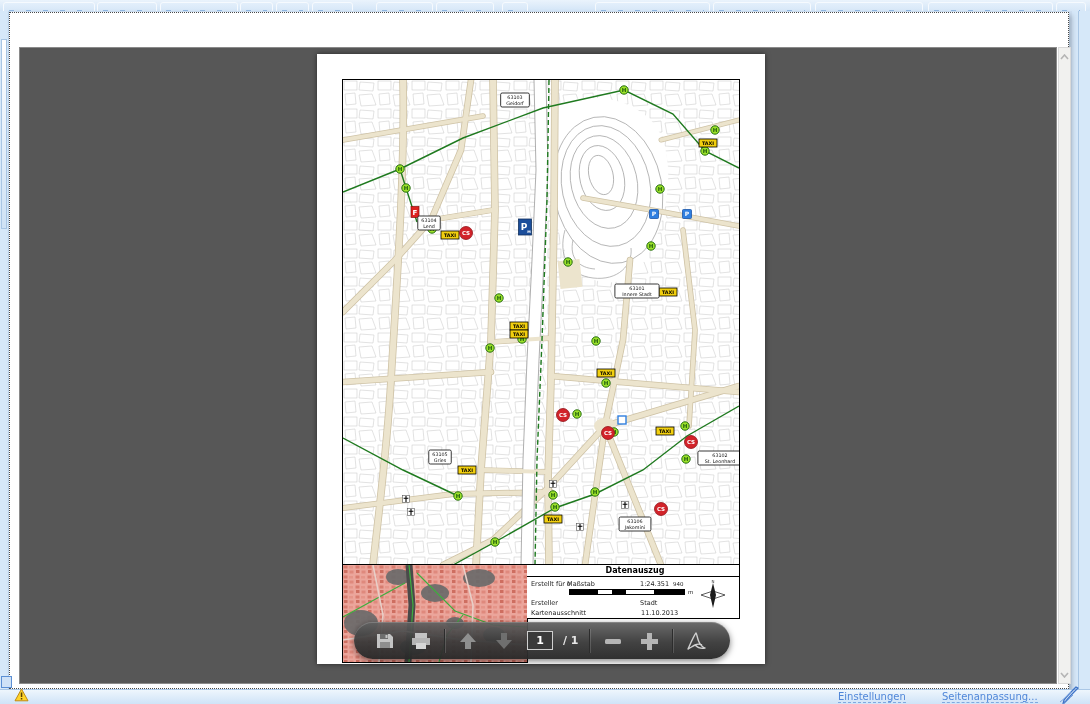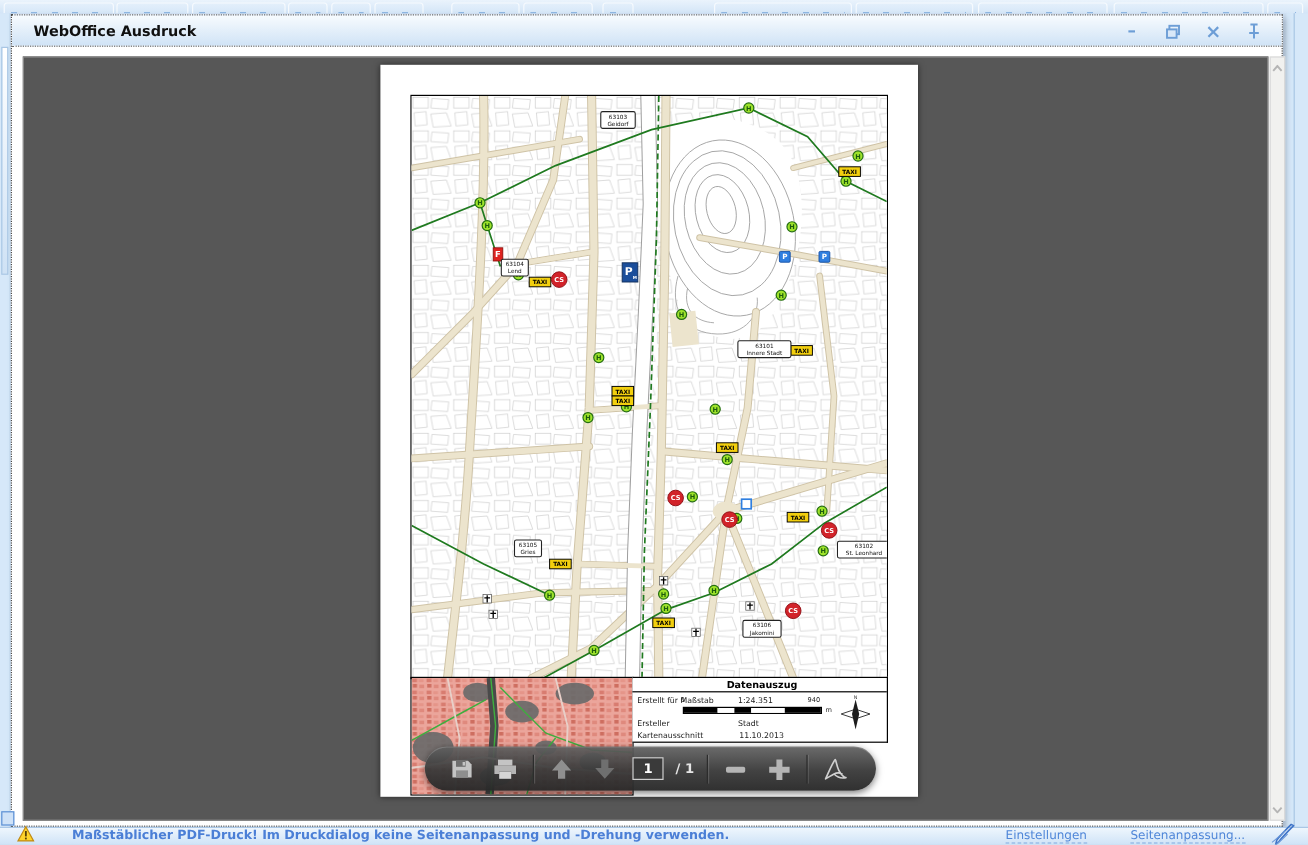--- a/index.html
+++ b/index.html
@@ -47,21 +47,21 @@
   
   #page{position:absolute;left:297px;top:6px;width:448px;height:610px;background:#ffffff;
         box-shadow:0 0 5px rgba(0,0,0,.55);}
   #map-frame{position:absolute;left:25px;top:25px;width:398px;height:487px;border:1px solid #000;}
   #aerial-frame{position:absolute;left:25px;top:510px;width:186px;height:99px;border:1px solid #000;}
   #databox{position:absolute;left:210px;top:510px;width:213px;height:55px;border:1px solid #000;
            border-left:none;background:#fff;}
   #db-title{height:12px;border-bottom:1px solid #000;font-size:8px;font-weight:bold;
            padding:1px 0 0 4px;color:#000;text-align:center;}
   .db-label{position:absolute;font-size:6.5px;color:#222;}
-  .db-value{position:absolute;font-size:6.5px;color:#222;}
+  .db-value{position:absolute;font-size:6.5px;color:#222;margin-left:25px;}
   #scalebar{position:absolute;left:42px;top:24px;width:116px;height:6px;border:1px solid #000;
             background:#fff;display:flex;}
   .sb-seg{height:100%;}
   #sb-zero{position:absolute;left:40px;top:16px;font-size:5.5px;color:#222;}
   #sb-end{position:absolute;left:146px;top:16px;font-size:5.5px;color:#222;}
   #sb-unit{position:absolute;left:161px;top:24px;font-size:5.5px;color:#222;}
   #compass{position:absolute;left:172px;top:13px;}
 
   
   #pdf-toolbar{position:absolute;left:334px;top:574px;width:376px;height:37px;border-radius:19px;
@@ -109,38 +109,20 @@
     </div>
 
   <div id="left-strip" class="side-strip">
     <div class="pane"></div>
   </div>
   <div id="right-strip" class="side-strip">
     <div class="vline"></div>
   </div>
 
   <div id="dialog">
-    <div id="titlebar">
-      <span id="title-text">WebOffice Ausdruck</span>
-      <div id="win-controls">
-        <span class="winbtn">–</span>
-        <span class="winbtn">
-          <svg width="13" height="13" viewBox="0 0 13 13">
-            <rect x="3.5" y="1.5" width="8" height="7" fill="none" stroke="#6d9ed6" stroke-width="1.6"></rect>
-            <rect x="1.5" y="4.5" width="8" height="7" fill="#d9e8f8" stroke="#6d9ed6" stroke-width="1.6"></rect>
-          </svg>
-        </span>
-        <span class="winbtn" style="font-size:16px;">×</span>
-        <span class="winbtn">
-          <svg width="12" height="14" viewBox="0 0 12 14">
-            <path d="M3 1.5 h6 M6 1.5 v7 M2 8.5 h8 M6 8.5 v4.5" stroke="#6d9ed6" stroke-width="1.7" fill="none"></path>
-          </svg>
-        </span>
-      </div>
-    </div>
 
     <div id="viewport">
 
       <div id="page">
 
         <div id="map-frame">
           <svg id="map-svg" width="396" height="485" viewBox="0 0 396 485">
             <defs>
               <pattern id="parcels" width="34" height="28" patternUnits="userSpaceOnUse">
                 <rect x="1" y="1" width="13" height="9" fill="#fff" stroke="#c2c2c2" stroke-width="0.5"></rect>
@@ -462,21 +444,20 @@
 
   <div id="statusbar">
     <div id="corner-chip"></div>
     <span id="warn-icon">
       <svg width="15" height="14" viewBox="0 0 15 14">
         <path d="M7.5,1 L14,12.8 L1,12.8 Z" fill="#ffd42a" stroke="#c08a14" stroke-width="1"></path>
         <rect x="6.8" y="4.5" width="1.5" height="4.5" fill="#5a4104"></rect>
         <rect x="6.8" y="10" width="1.5" height="1.5" fill="#5a4104"></rect>
       </svg>
     </span>
-    <span id="warn-text">Maßstäblicher PDF-Druck! Im Druckdialog keine Seitenanpassung und -Drehung verwenden.</span>
     <span class="sb-link" id="link-settings">Einstellungen</span>
     <span class="sb-link" id="link-extent">Seitenanpassung...</span>
     <span id="pencil-icon">
       <svg width="24" height="20" viewBox="0 0 24 20">
         <path d="M20,2 C16,6 11,11 8,15 L5,18 L6,14 C9,10 14,5 18,1 Z" fill="none" stroke="#3f74c8" stroke-width="1.3" stroke-linejoin="round"></path>
         <path d="M2,16 C6,13 10,9 13,6 M4,19 C8,16 12,12 15,9" fill="none" stroke="#6f9ad9" stroke-width="0.9"></path>
       </svg>
     </span>
   </div>
 </div>

